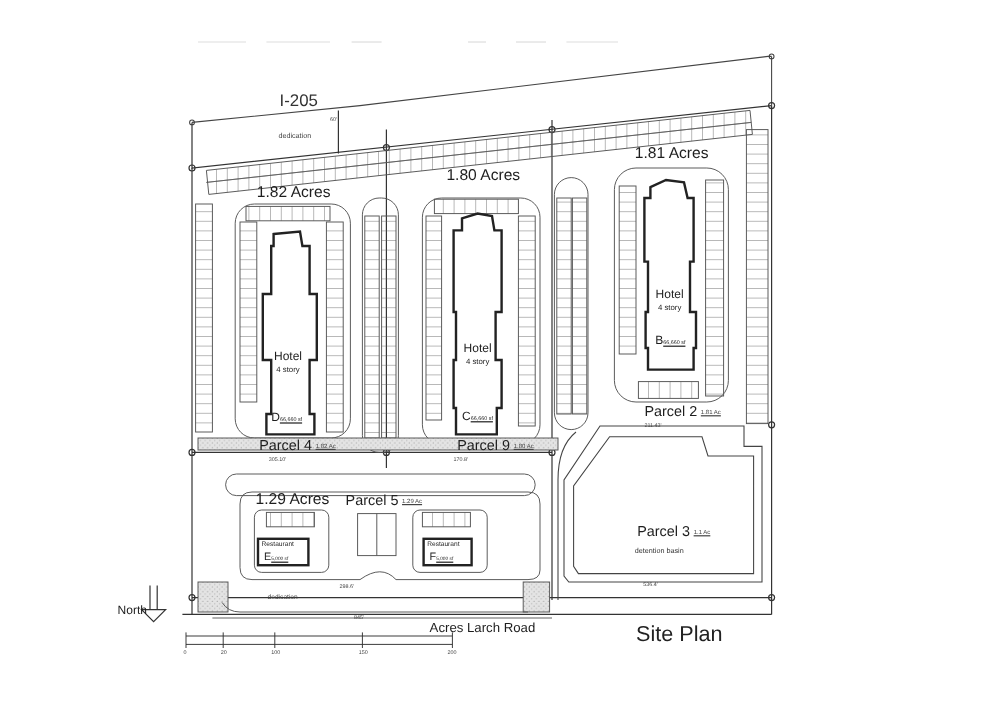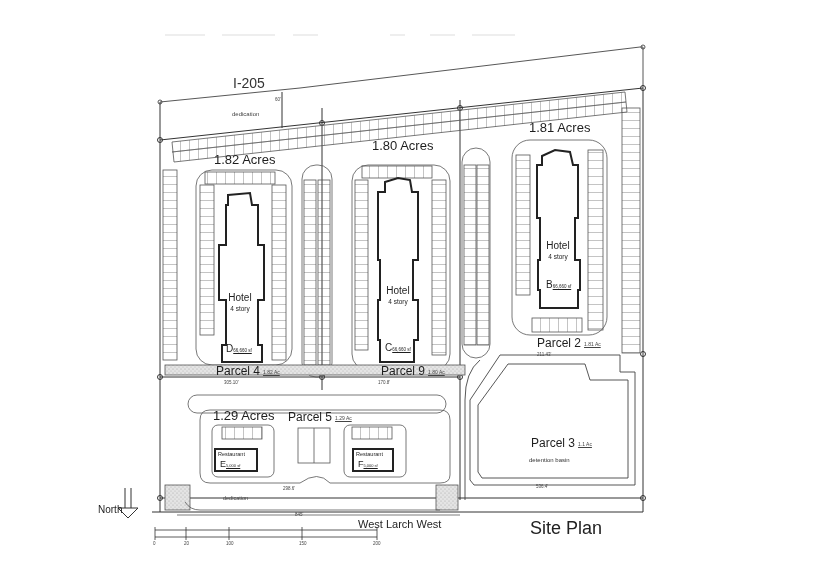--- a/index.html
+++ b/index.html
@@ -210,21 +210,21 @@
 <div class="lbl rest-id" style="left:358px;top:459px;"><b style="font-weight:normal">F</b><span>5,000 sf</span></div>
 
 <div class="lbl tiny" style="left:224px;top:380px;">305.10'</div>
 <div class="lbl tiny" style="left:378px;top:380px;">170.8'</div>
 <div class="lbl tiny" style="left:537px;top:352px;">211.43'</div>
 <div class="lbl tiny" style="left:283px;top:486px;">298.6'</div>
 <div class="lbl tiny" style="left:536px;top:484px;">536.4'</div>
 <div class="lbl tiny" style="left:295px;top:512px;">845'</div>
 <div class="lbl tiny" style="left:223px;top:495px;font-size:5.5px;">dedication</div>
 
-<div class="lbl road" style="left:358px;top:518px;">West Larch West</div>
+<div class="lbl road" style="left:358px;top:518px;">Acres Larch Road</div>
 <div class="lbl north" style="left:98px;top:504px;">North</div>
 <div class="lbl title" style="left:530px;top:518px;">Site Plan</div>
 
 <div class="lbl tiny" style="left:153px;top:541px;">0</div>
 <div class="lbl tiny" style="left:184px;top:541px;">20</div>
 <div class="lbl tiny" style="left:226px;top:541px;">100</div>
 <div class="lbl tiny" style="left:299px;top:541px;">150</div>
 <div class="lbl tiny" style="left:373px;top:541px;">200</div>
 
 </body></html>

